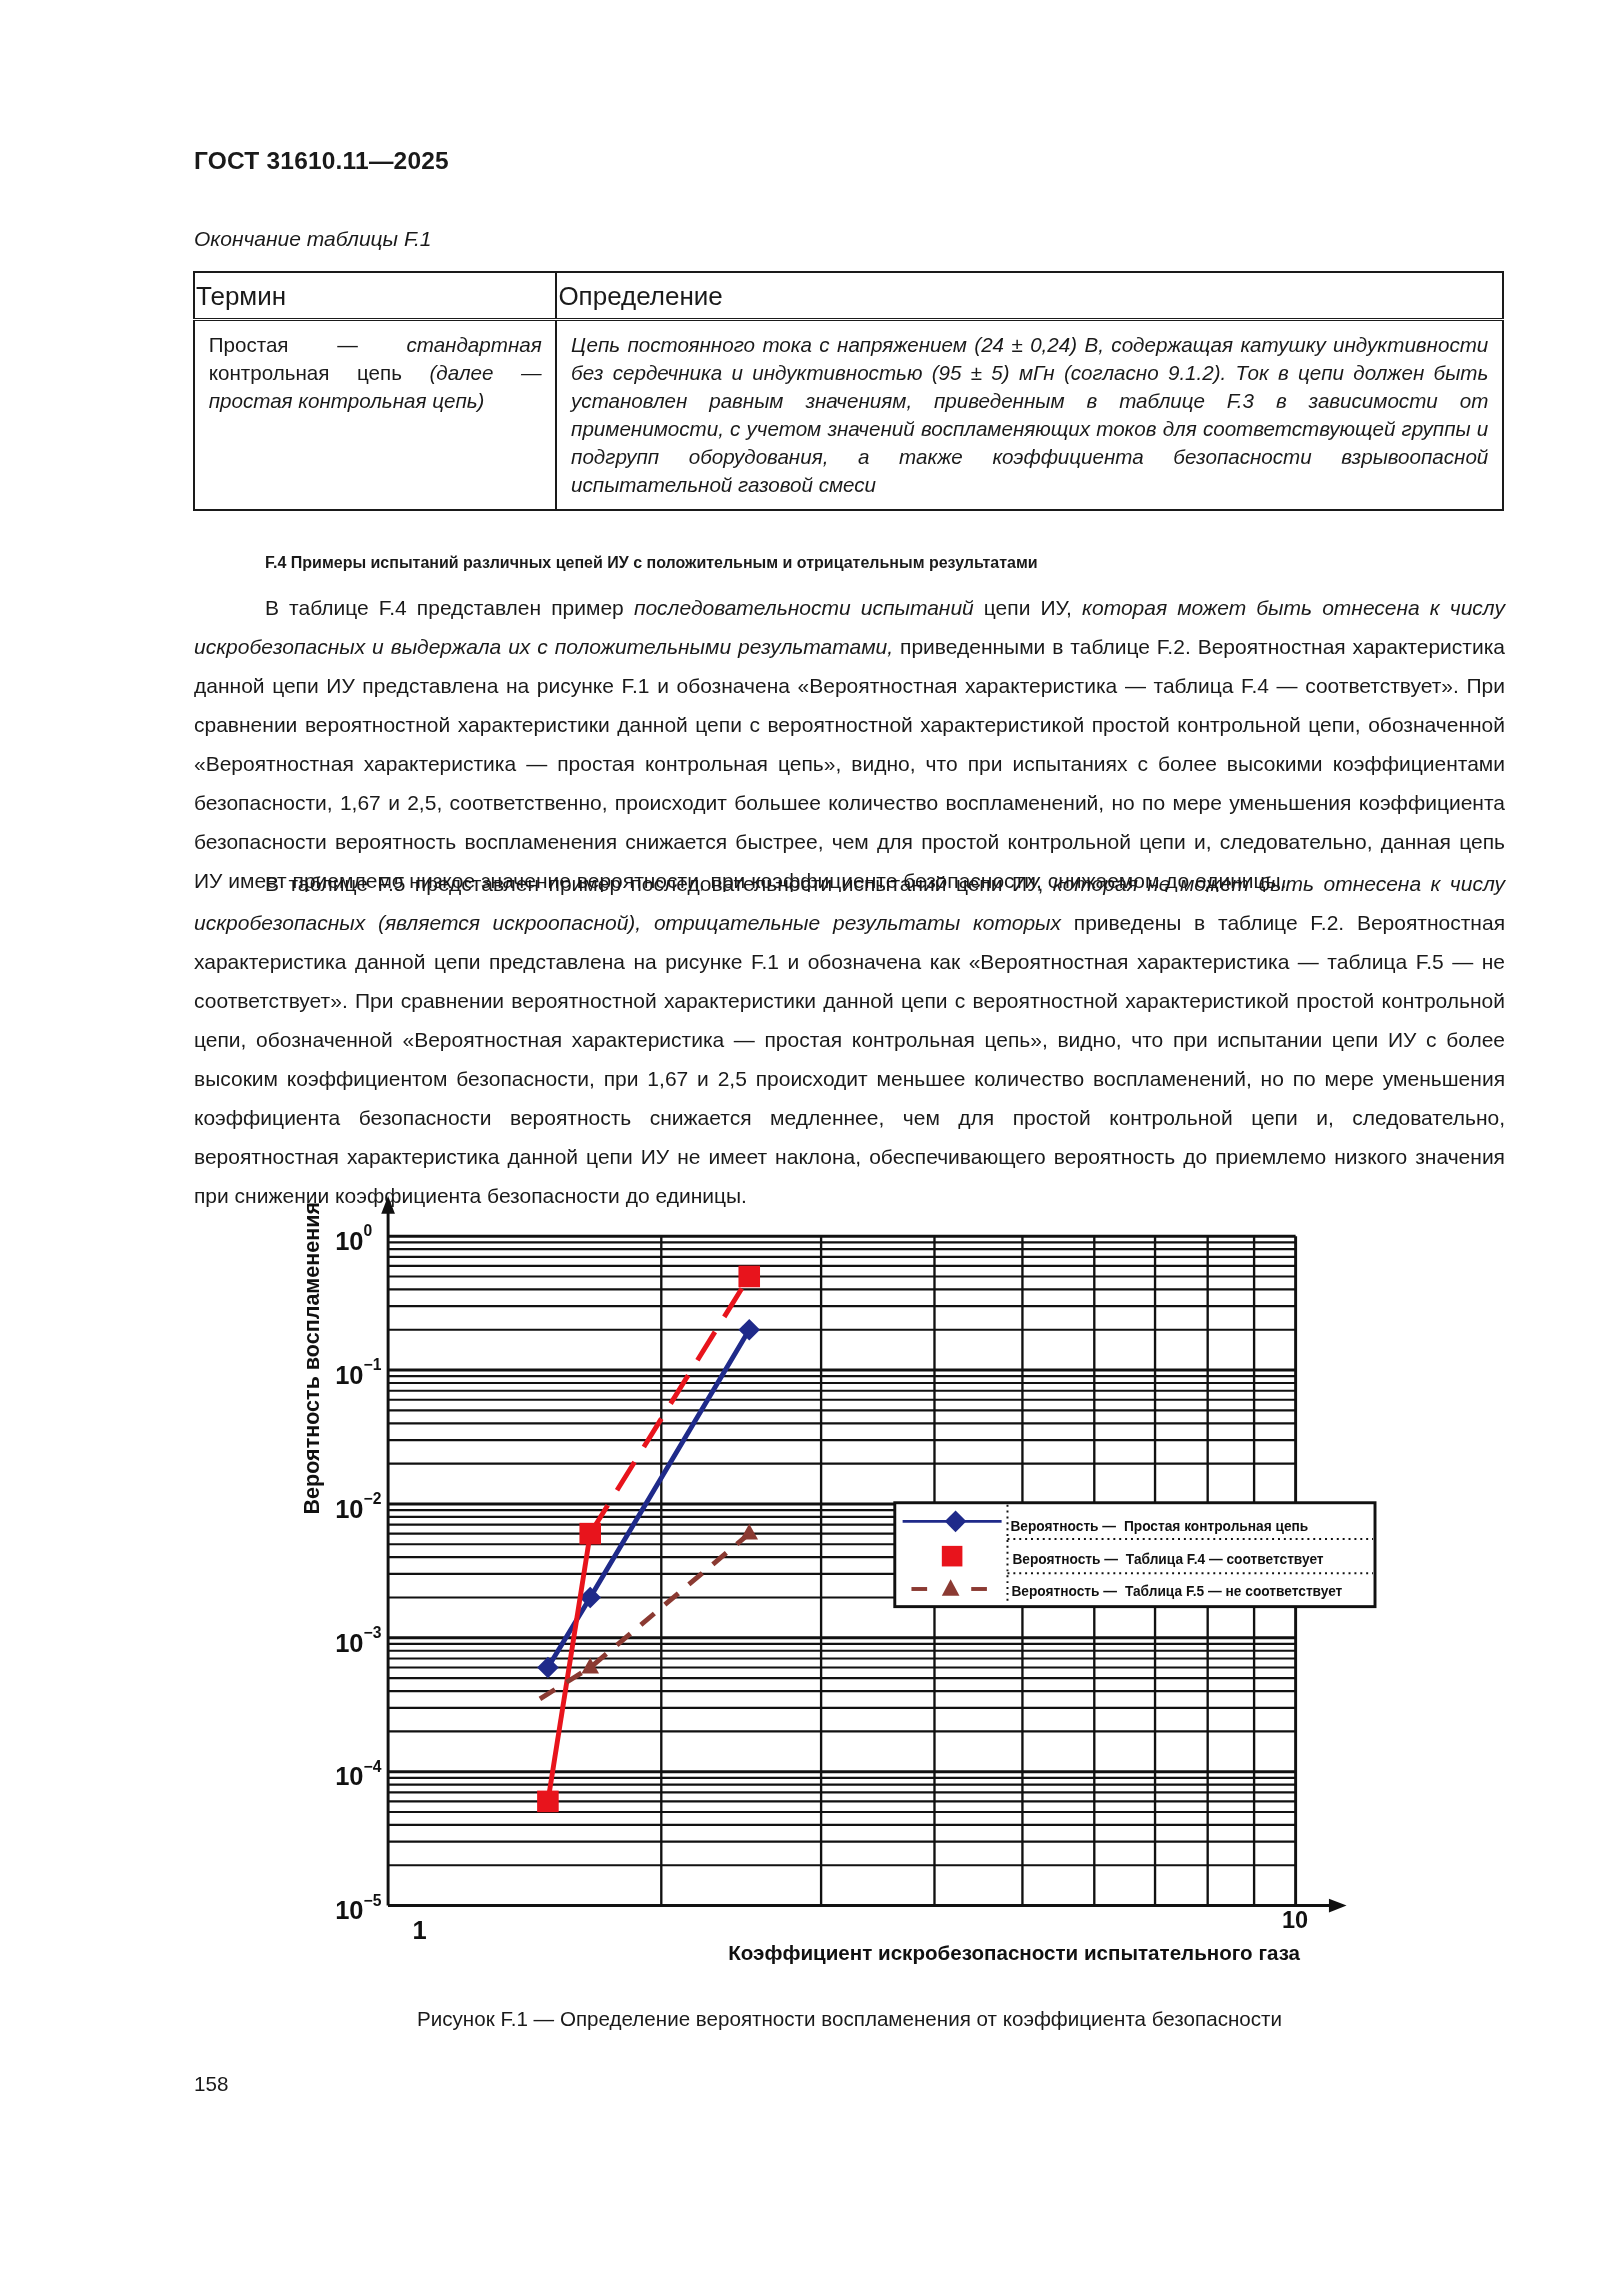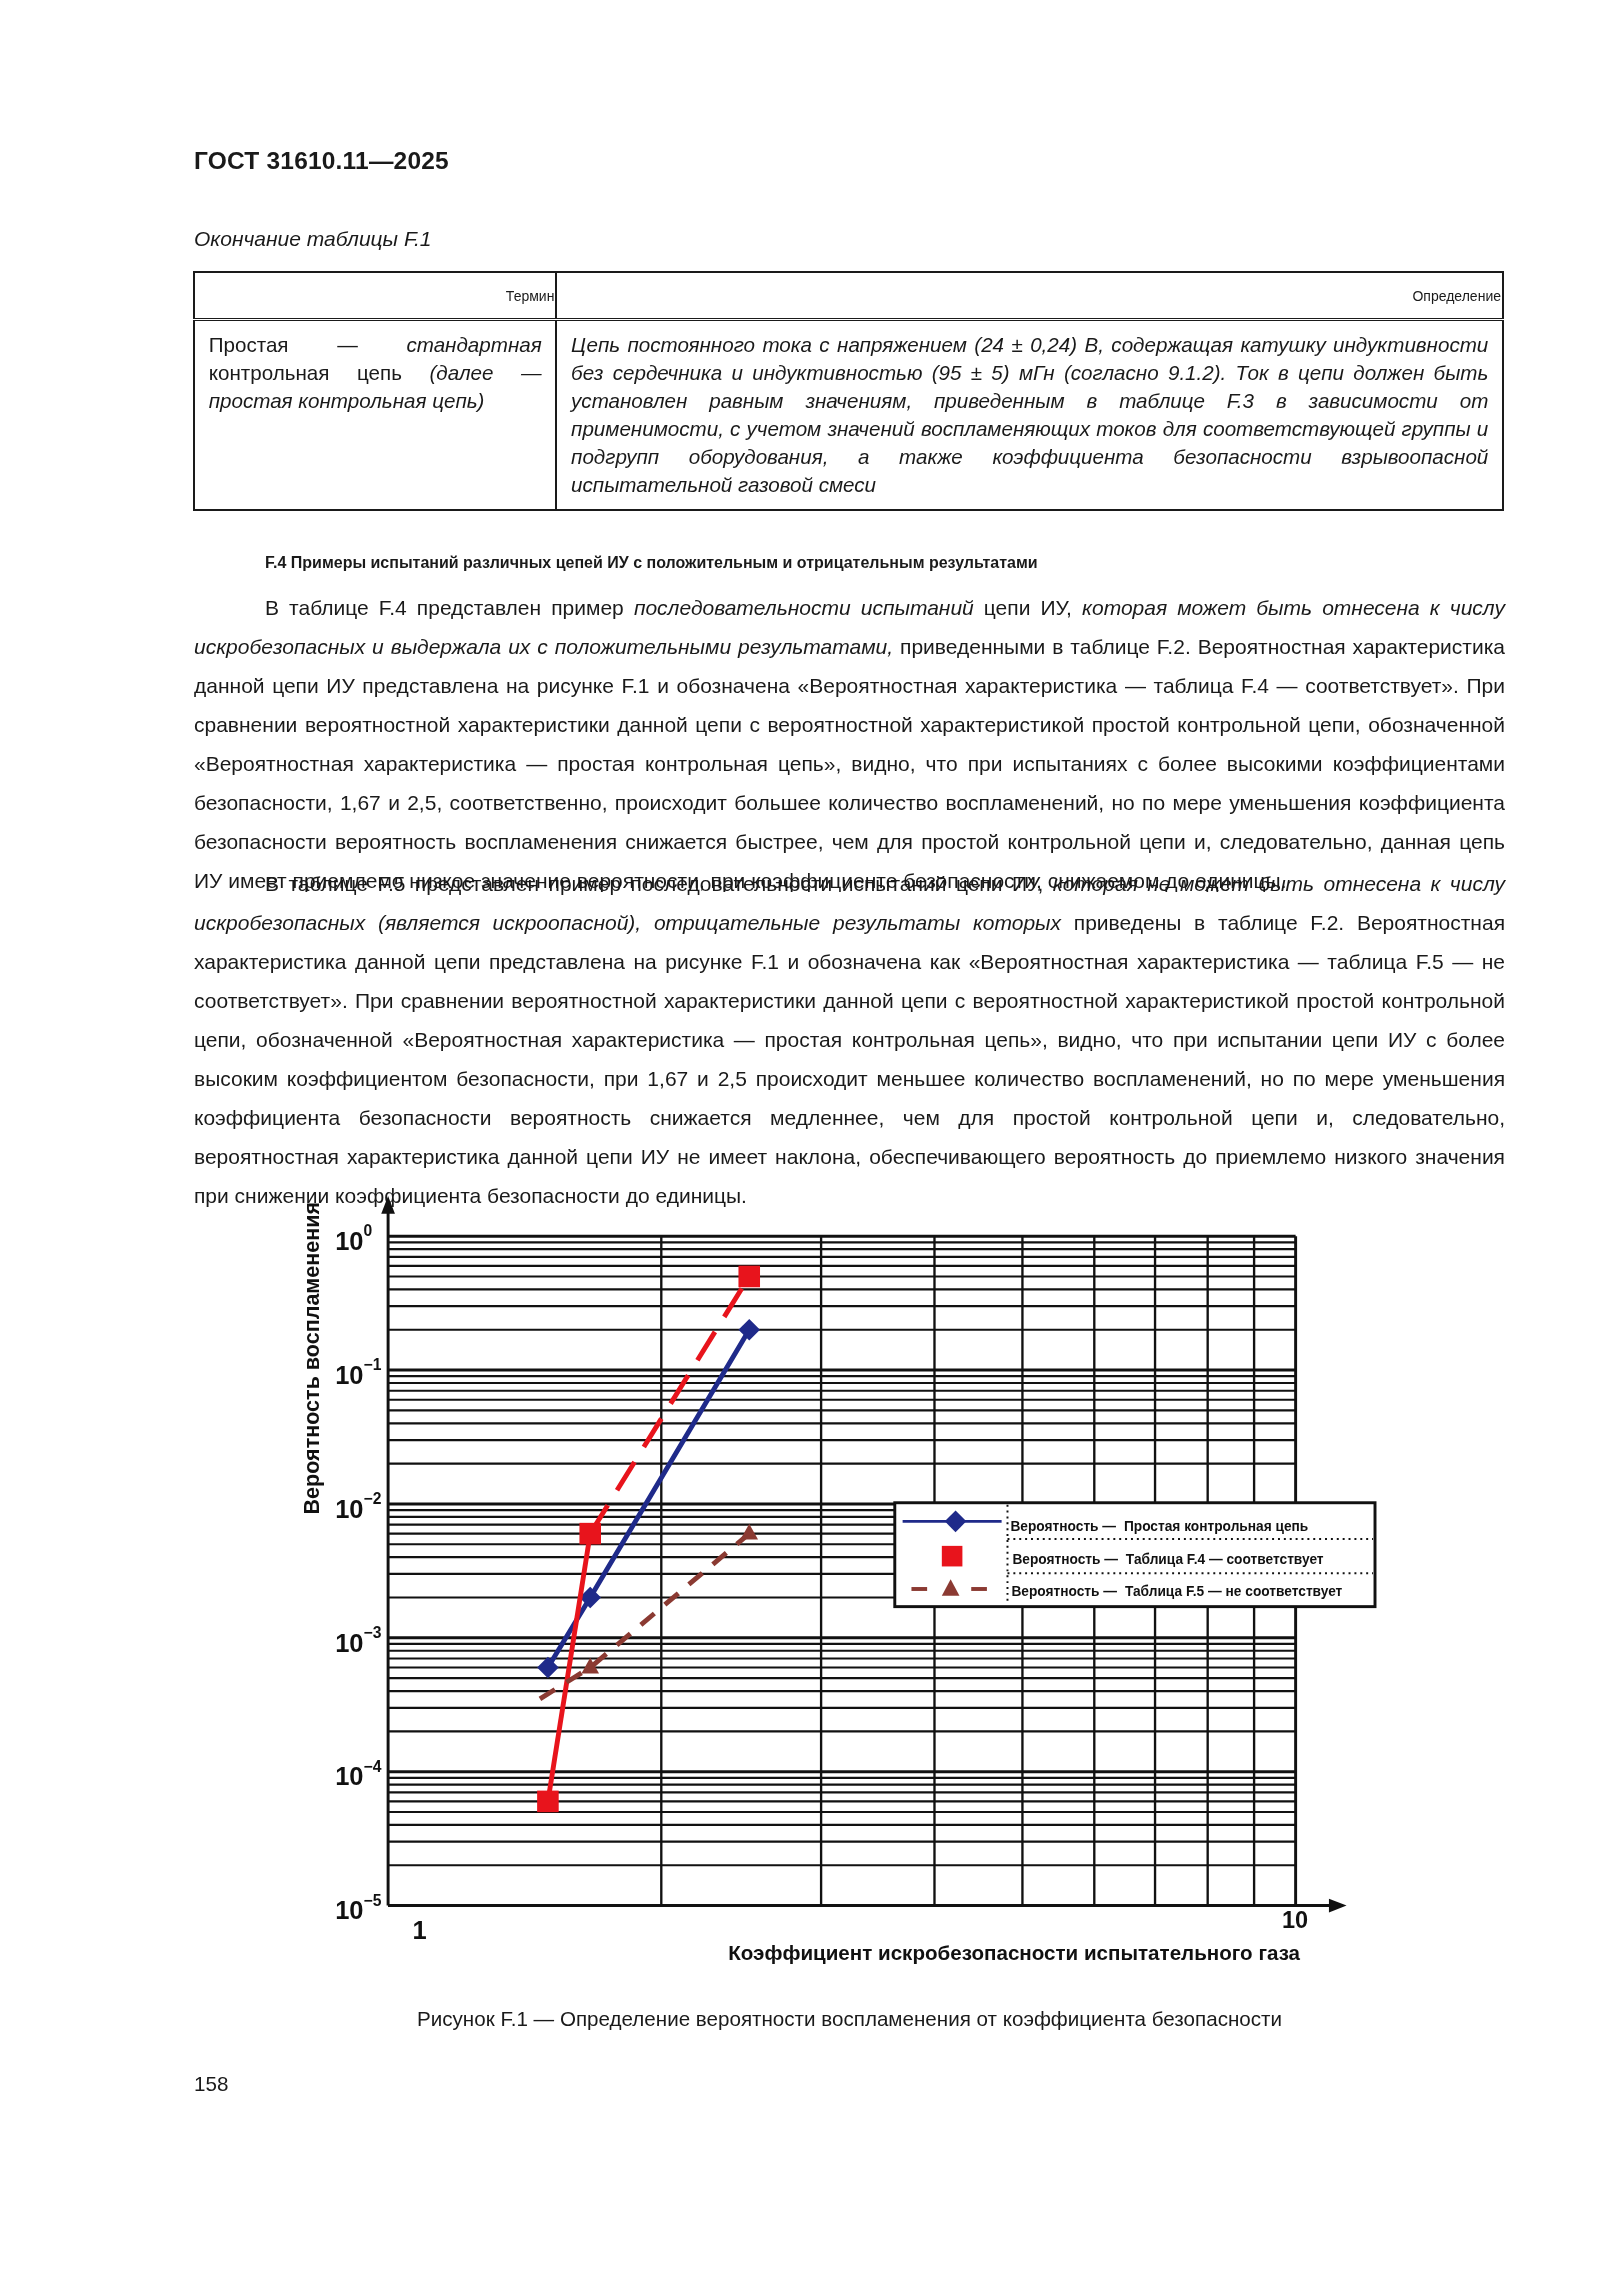--- a/index.html
+++ b/index.html
@@ -4,22 +4,22 @@
 <style>
   html,body{margin:0;padding:0;background:#ffffff;}
   body{width:1621px;height:2293px;position:relative;overflow:hidden;
        font-family:"Liberation Sans",sans-serif;color:#1a1a1a;}
   .abs{position:absolute;}
   .doc-header{left:194px;top:147px;font-size:24.5px;font-weight:bold;letter-spacing:0.2px;}
   .table-caption{left:194px;top:227px;font-size:21px;font-style:italic;}
   table.terms{position:absolute;left:193px;top:271px;width:1311px;border-collapse:collapse;
        font-size:20.6px;line-height:28px;}
   table.terms th,table.terms td{border:2px solid #1a1a1a;vertical-align:top;}
-  table.terms th{font-weight:normal;height:43px;text-align:right;vertical-align:middle;
-       border-bottom:3.9px double #1a1a1a;font-size:14px;}
+  table.terms th{font-weight:normal;height:43px;text-align:left;vertical-align:middle;
+       border-bottom:3.9px double #1a1a1a;font-size:26px;}
   table.terms td{padding:9.8px 13.7px 9.8px 13.7px;}
   td.term{width:333px;text-align:justify;margin-left:32px;}
   td.def{font-style:italic;text-align:justify;}
   .it{font-style:italic;}
   .section-heading{left:265px;top:554px;font-size:16px;font-weight:bold;}
   .para{position:absolute;left:194px;width:1311px;font-size:21px;line-height:39px;
         text-align:justify;text-indent:71px;margin:0;}
   #p1{top:588px;}
   #p2{top:864px;}
   .chart-svg{position:absolute;left:0;top:0;}

